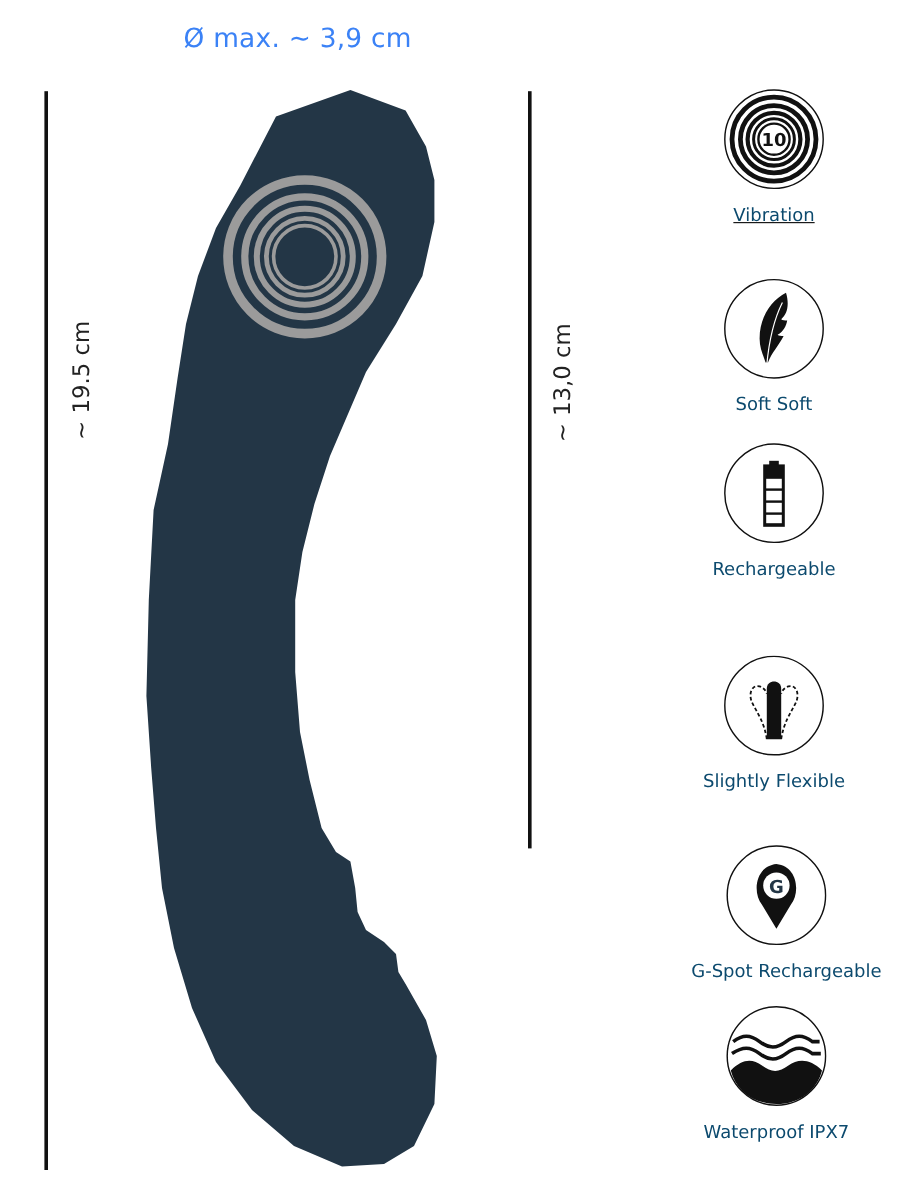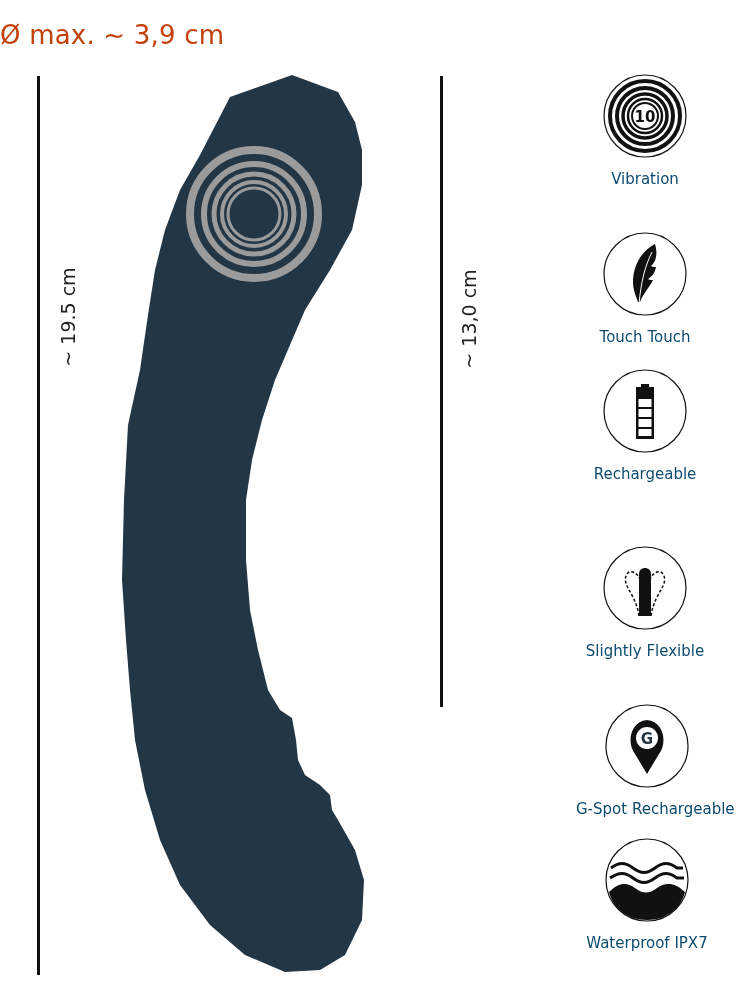--- a/index.html
+++ b/index.html
@@ -1,19 +1,19 @@
 <!DOCTYPE html>
 <html><head>
 <meta charset="utf-8">
 <style>
   html, body { margin: 0; padding: 0; background: #ffffff; }
   body { width: 748px; height: 1000px; position: relative; overflow: hidden;
          font-family: "DejaVu Sans", "Liberation Sans", sans-serif; color: #1a1a1a; }
-  .diameter { position: absolute; left: 0; top: 20px; width: 496px; text-align: left;
-              font-size: 26px; color: #c2410c; letter-spacing: 0.2px; }
+  .diameter { position: absolute; left: 0; top: 20px; width: 496px; text-align: center;
+              font-size: 22px; color: #3b82f6; letter-spacing: 0.2px; }
   .vline { position: absolute; width: 3px; background: #111; }
   .vlabel { position: absolute; font-size: 19px; color: #222; white-space: nowrap;
             transform: rotate(-90deg); transform-origin: center center; }
   .product { position: absolute; left: 0; top: 0; width: 496px; height: 1000px; }
   .feature { position: absolute; left: 580px; width: 130px; text-align: center; }
   .feature .icon { width: 84px; height: 84px; margin: 0 auto; display: block; }
   .feature .label { display: block; margin-top: 12px; font-size: 15px; color: #0c4a6e; white-space: nowrap; }
 </style>
 </head>
 <body>
@@ -81,40 +81,40 @@
     L 230 97 Z"></path>
   <g fill="none" stroke="#9b9b9b">
     <circle cx="254" cy="214" r="64" stroke-width="8"></circle>
     <circle cx="254" cy="214" r="50" stroke-width="6"></circle>
     <circle cx="254" cy="214" r="40" stroke-width="5"></circle>
     <circle cx="254" cy="214" r="32" stroke-width="4"></circle>
     <circle cx="254" cy="214" r="26" stroke-width="3"></circle>
   </g>
 </svg>
 
-<div class="feature" style="top:74px;">
+<div class="feature" style="top:74px;text-decoration:underline;">
   <svg class="icon" viewBox="0 0 84 84">
     <circle cx="42" cy="42" r="41" fill="none" stroke="#111" stroke-width="1.2"></circle>
     <circle cx="42" cy="42" r="35" fill="none" stroke="#111" stroke-width="4"></circle>
     <circle cx="42" cy="42" r="28" fill="none" stroke="#111" stroke-width="4"></circle>
     <circle cx="42" cy="42" r="22" fill="none" stroke="#111" stroke-width="3.5"></circle>
     <circle cx="42" cy="42" r="17" fill="none" stroke="#111" stroke-width="2.5"></circle>
     <circle cx="42" cy="42" r="13" fill="none" stroke="#111" stroke-width="2"></circle>
     <text x="42" y="48" text-anchor="middle" font-family="DejaVu Sans, sans-serif" font-weight="bold" font-size="15" fill="#111">10</text>
   </svg>
   <span class="label">Vibration</span>
 </div>
 
 <div class="feature" style="top:232px;">
   <svg class="icon" viewBox="0 0 84 84">
     <circle cx="42" cy="42" r="41" fill="none" stroke="#111" stroke-width="1.2"></circle>
     <path d="M 52 12 C 40 18 30 32 30 50 C 30 58 33 64 35 70 L 37 70 C 40 62 46 56 50 48 C 48 48 46 48 45 47 C 50 44 52 40 53 35 C 51 35 49 35 48 34 C 53 30 55 22 52 12 Z" fill="#111"></path>
     <path d="M 49 20 C 42 34 38 50 36 72" fill="none" stroke="#fff" stroke-width="1"></path>
   </svg>
-  <span class="label">Touch Touch</span>
+  <span class="label">Soft Soft</span>
 </div>
 
 <div class="feature" style="top:369px;">
   <svg class="icon" viewBox="0 0 84 84">
     <circle cx="42" cy="42" r="41" fill="none" stroke="#111" stroke-width="1.2"></circle>
     <rect x="38" y="15" width="8" height="4" fill="#111"></rect>
     <rect x="33" y="18" width="18" height="52" fill="#111"></rect>
     <rect x="35.5" y="30" width="13" height="8" fill="#fff"></rect>
     <rect x="35.5" y="40" width="13" height="8" fill="#fff"></rect>
     <rect x="35.5" y="50" width="13" height="8" fill="#fff"></rect>

